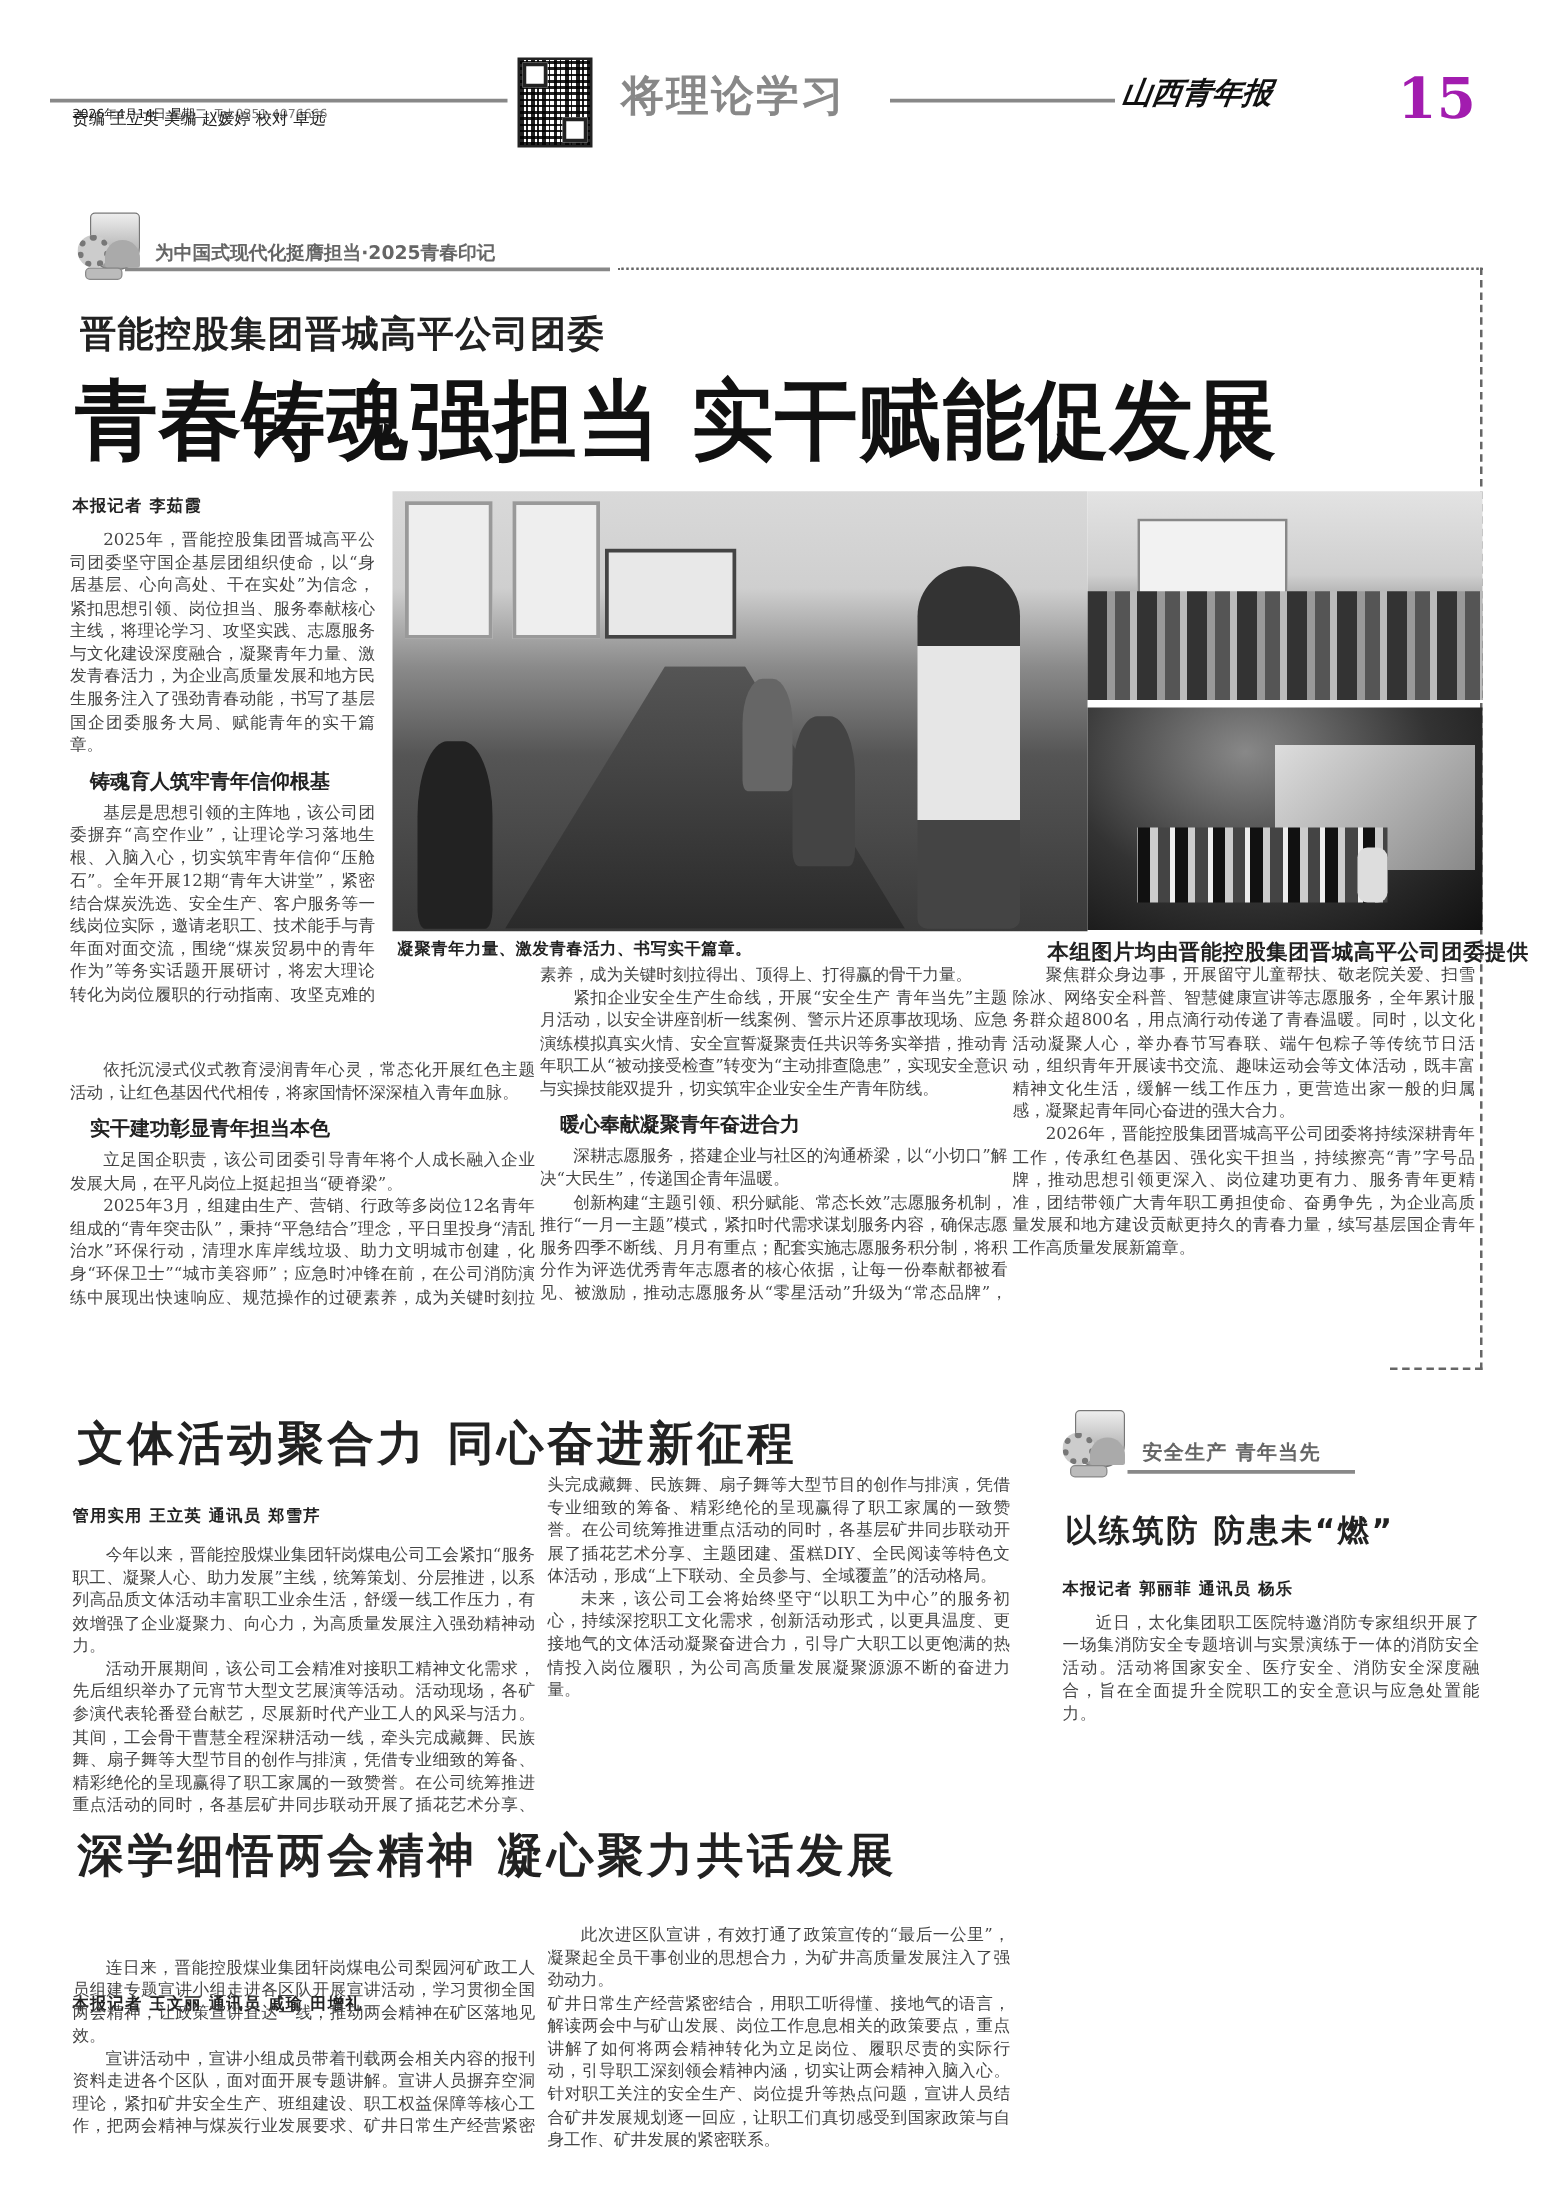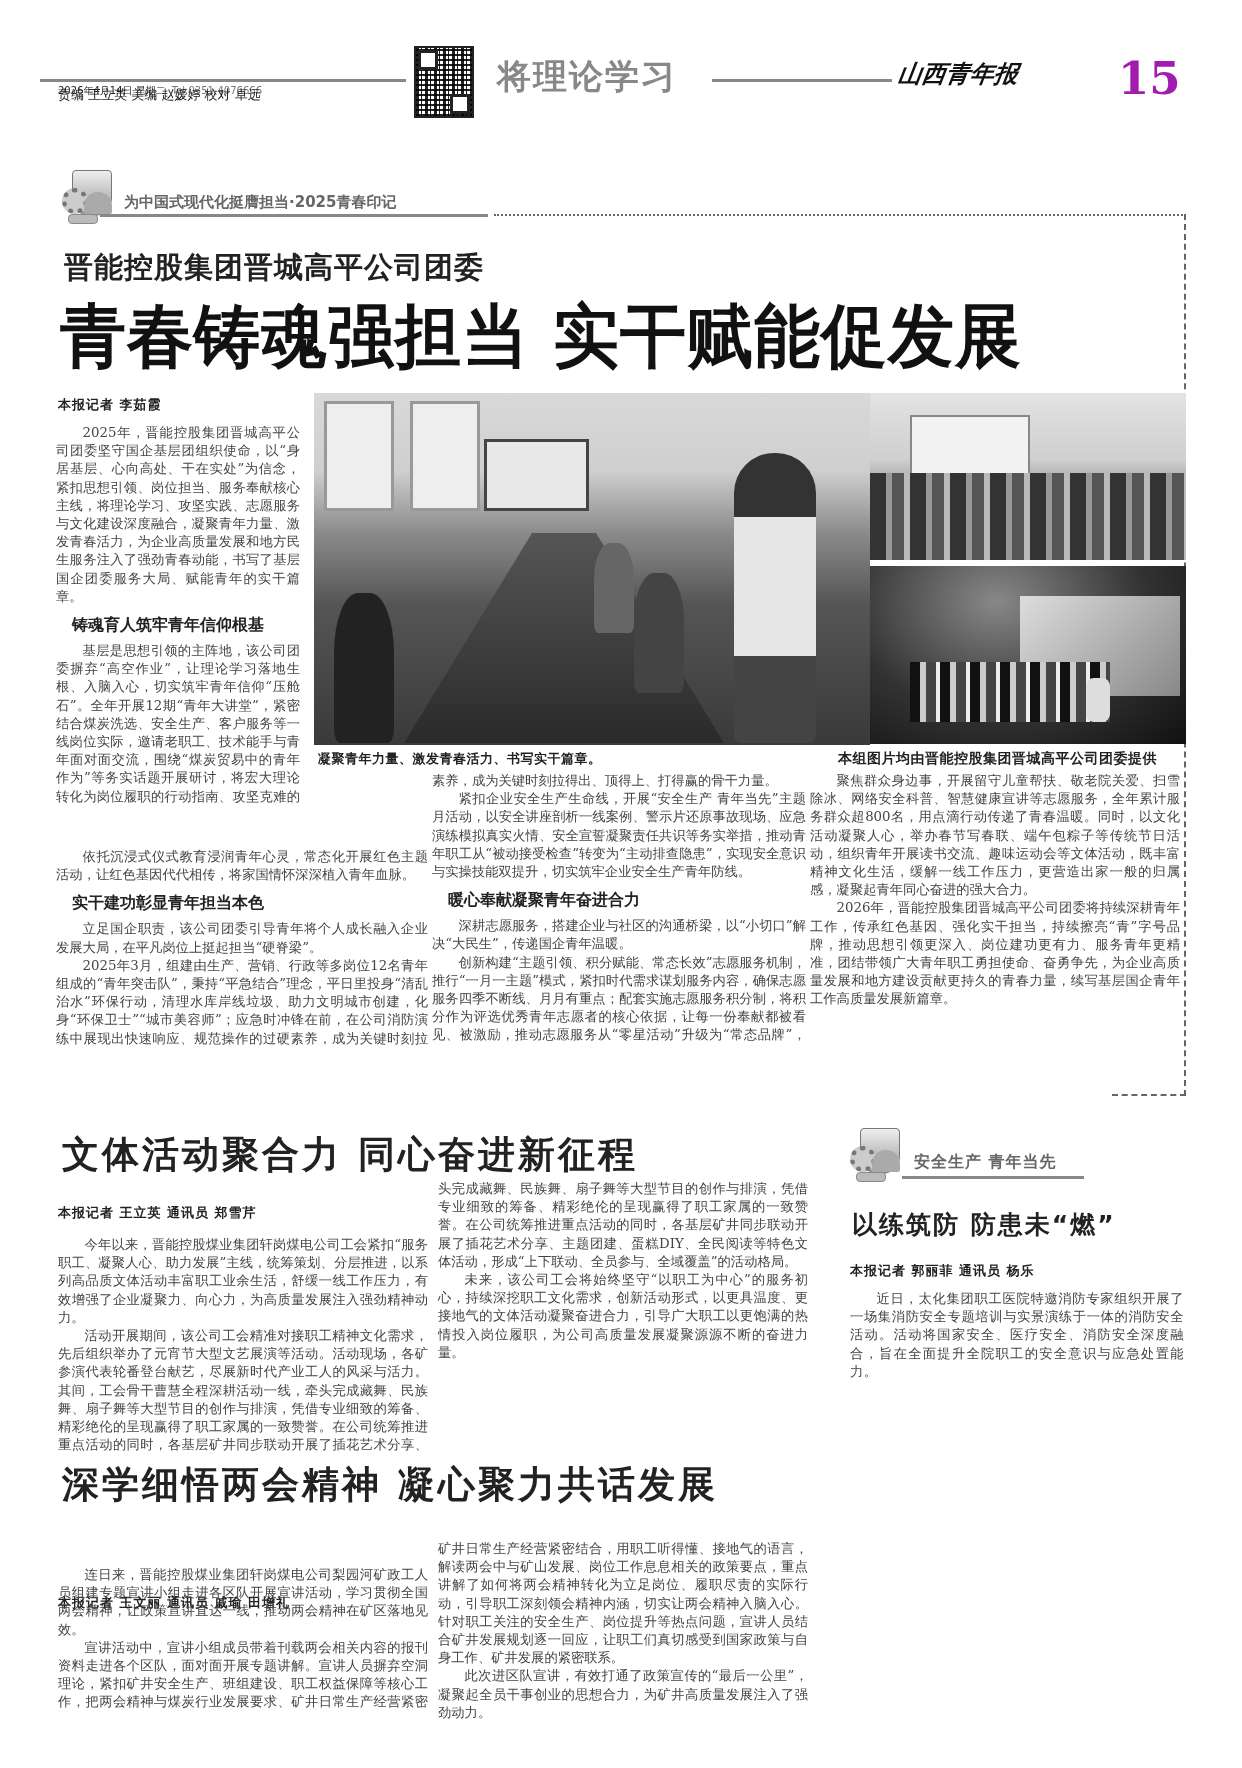--- a/index.html
+++ b/index.html
@@ -59,21 +59,21 @@
   .photo-main .standing { position:absolute; left:420px; top:60px; width:82px; height:290px; background: linear-gradient(#333 0 22%, #e6e6e6 22% 70%, #444 70%); border-radius: 40px 40px 8px 8px; }
   .photo-tr { left: 870px; top: 393px; width: 316px; height: 167px; background: linear-gradient(180deg,#e3e3e3 0%,#cfcfcf 40%,#777 70%,#4a4a4a 100%); }
   .photo-tr .board { position:absolute; left:40px; top:22px; width:120px; height:70px; background:#f2f2f2; border:2px solid #888; }
   .photo-tr .people { position:absolute; left:0; top:80px; width:316px; height:87px; background: repeating-linear-gradient(90deg,#333 0 16px,#999 16px 22px,#555 22px 34px,#bbb 34px 40px); }
   .photo-br { left: 870px; top: 566px; width: 316px; height: 178px; background: radial-gradient(ellipse at 40% 20%, #888 0%, #333 55%, #111 100%); }
   .photo-br .wall { position:absolute; left:150px; top:30px; width:160px; height:100px; background: linear-gradient(135deg,#ddd,#888); }
   .photo-br .people { position:absolute; left:40px; top:96px; width:200px; height:60px; background: repeating-linear-gradient(90deg,#111 0 10px,#ccc 10px 16px,#444 16px 26px,#eee 26px 30px); }
   .photo-br .robot { position:absolute; left:216px; top:112px; width:24px; height:44px; background:#ddd; border-radius:8px; }
 
   .cap-left { left: 318px; top: 750px; font-family: "DejaVu Sans", sans-serif; font-weight: bold; font-size: 13px; color: #222; white-space: nowrap; letter-spacing: 0.5px; }
-  .cap-right { left: 838px; top: 750px; font-family: Liberation Mono, monospace; font-weight: bold; font-size: 14px; color: #222; white-space: nowrap; letter-spacing: 0.5px; }
+  .cap-right { left: 838px; top: 750px; font-family: Liberation Mono, monospace; font-weight: bold; font-size: 17px; color: #222; white-space: nowrap; letter-spacing: 0.5px; }
 
   .h2 { font-family: "DejaVu Sans", sans-serif; font-weight: bold; color: #222; white-space: nowrap; }
 </style>
 </head>
 <body>
 
 <div class="abs mh-date">
   <span>2026年4月14日 星期二</span><span class="tel">Tel:0351-4076666</span>
 </div>
 <div class="abs mh-rule-left"></div>
@@ -143,39 +143,39 @@
   <p>深耕志愿服务，搭建企业与社区的沟通桥梁，以“小切口”解决“大民生”，传递国企青年温暖。</p>
   <p style="max-height:91px; overflow:hidden;">创新构建“主题引领、积分赋能、常态长效”志愿服务机制，推行“一月一主题”模式，紧扣时代需求谋划服务内容，确保志愿服务四季不断线、月月有重点；配套实施志愿服务积分制，将积分作为评选优秀青年志愿者的核心依据，让每一份奉献都被看见、被激励，推动志愿服务从“零星活动”升级为“常态品牌”，从“被动参与”转变为“主动谋划”。</p>
 </div>
 
 <div class="col" style="left:810px; top:772px; width:370px;">
   <p>聚焦群众身边事，开展留守儿童帮扶、敬老院关爱、扫雪除冰、网络安全科普、智慧健康宣讲等志愿服务，全年累计服务群众超800名，用点滴行动传递了青春温暖。同时，以文化活动凝聚人心，举办春节写春联、端午包粽子等传统节日活动，组织青年开展读书交流、趣味运动会等文体活动，既丰富精神文化生活，缓解一线工作压力，更营造出家一般的归属感，凝聚起青年同心奋进的强大合力。</p>
   <p>2026年，晋能控股集团晋城高平公司团委将持续深耕青年工作，传承红色基因、强化实干担当，持续擦亮“青”字号品牌，推动思想引领更深入、岗位建功更有力、服务青年更精准，团结带领广大青年职工勇担使命、奋勇争先，为企业高质量发展和地方建设贡献更持久的青春力量，续写基层国企青年工作高质量发展新篇章。</p>
 </div>
 
 <div class="abs h2" style="left:62px; top:1130px; font-size:37px; letter-spacing:3px;">文体活动聚合力 同心奋进新征程</div>
-<div class="abs byline" style="left:58px; top:1204px;">本报记者 王立英 通讯员 郑雪芹</div>
+<div class="abs byline" style="left:58px; top:1204px;">管用实用 王立英 通讯员 郑雪芹</div>
 <div class="col" style="left:58px; top:1236px; width:370px;">
   <p>今年以来，晋能控股煤业集团轩岗煤电公司工会紧扣“服务职工、凝聚人心、助力发展”主线，统筹策划、分层推进，以系列高品质文体活动丰富职工业余生活，舒缓一线工作压力，有效增强了企业凝聚力、向心力，为高质量发展注入强劲精神动力。</p>
   <p style="max-height:128px; overflow:hidden;">活动开展期间，该公司工会精准对接职工精神文化需求，先后组织举办了元宵节大型文艺展演等活动。活动现场，各矿参演代表轮番登台献艺，尽展新时代产业工人的风采与活力。其间，工会骨干曹慧全程深耕活动一线，牵头完成藏舞、民族舞、扇子舞等大型节目的创作与排演，凭借专业细致的筹备、精彩绝伦的呈现赢得了职工家属的一致赞誉。在公司统筹推进重点活动的同时，各基层矿井同步联动开展了插花艺术分享、主题团建、蛋糕DIY、全民阅读等特色文体活动，形成“上下联动、全员参与、全域覆盖”的活动格局。</p>
 </div>
 <div class="col" style="left:438px; top:1180px; width:370px;">
   <p style="text-indent:0;">头完成藏舞、民族舞、扇子舞等大型节目的创作与排演，凭借专业细致的筹备、精彩绝伦的呈现赢得了职工家属的一致赞誉。在公司统筹推进重点活动的同时，各基层矿井同步联动开展了插花艺术分享、主题团建、蛋糕DIY、全民阅读等特色文体活动，形成“上下联动、全员参与、全域覆盖”的活动格局。</p>
   <p>未来，该公司工会将始终坚守“以职工为中心”的服务初心，持续深挖职工文化需求，创新活动形式，以更具温度、更接地气的文体活动凝聚奋进合力，引导广大职工以更饱满的热情投入岗位履职，为公司高质量发展凝聚源源不断的奋进力量。</p>
 </div>
 
 <div class="abs h2" style="left:62px; top:1460px; font-size:37px; letter-spacing:3px;">深学细悟两会精神 凝心聚力共话发展</div>
 <div class="abs byline" style="left:58px; top:1594px;">本报记者 王文丽 通讯员 戚瑜 田增礼</div>
 <div class="col" style="left:58px; top:1566px; width:370px;">
   <p>连日来，晋能控股煤业集团轩岗煤电公司梨园河矿政工人员组建专题宣讲小组走进各区队开展宣讲活动，学习贯彻全国两会精神，让政策宣讲直达一线，推动两会精神在矿区落地见效。</p>
   <p style="max-height:73px; overflow:hidden;">宣讲活动中，宣讲小组成员带着刊载两会相关内容的报刊资料走进各个区队，面对面开展专题讲解。宣讲人员摒弃空洞理论，紧扣矿井安全生产、班组建设、职工权益保障等核心工作，把两会精神与煤炭行业发展要求、矿井日常生产经营紧密结合，用职工听得懂、接地气的语言，解读两会中与矿山发展、岗位工作息息相关的政策要点，重点讲解了如何将两会精神转化为立足岗位、履职尽责的实际行动，引导职工深刻领会精神内涵，切实让两会精神入脑入心。针对职工关注的安全生产、岗位提升等热点问题，宣讲人员结合矿井发展规划逐一回应，让职工们真切感受到国家政策与自身工作、矿井发展的紧密联系。</p>
 </div>
 <div class="col" style="left:438px; top:1540px; width:370px;">
+  <p>此次进区队宣讲，有效打通了政策宣传的“最后一公里”，凝聚起全员干事创业的思想合力，为矿井高质量发展注入了强劲动力。</p>
   <p style="text-indent:0;">矿井日常生产经营紧密结合，用职工听得懂、接地气的语言，解读两会中与矿山发展、岗位工作息息相关的政策要点，重点讲解了如何将两会精神转化为立足岗位、履职尽责的实际行动，引导职工深刻领会精神内涵，切实让两会精神入脑入心。针对职工关注的安全生产、岗位提升等热点问题，宣讲人员结合矿井发展规划逐一回应，让职工们真切感受到国家政策与自身工作、矿井发展的紧密联系。</p>
-  <p>此次进区队宣讲，有效打通了政策宣传的“最后一公里”，凝聚起全员干事创业的思想合力，为矿井高质量发展注入了强劲动力。</p>
 </div>
 
 <div class="abs tag-icon" style="left:850px; top:1128px;">
   <div class="shield"></div>
     <div class="gear"></div>
     <div class="helmet"></div>
     <div class="scroll"></div>
 </div>
 <div class="abs tag-text" style="left:914px; top:1152px; font-size:16px; letter-spacing:1px;">安全生产 青年当先</div>
 <div class="abs tag-rule" style="left:902px; top:1176px; width:182px;"></div>

